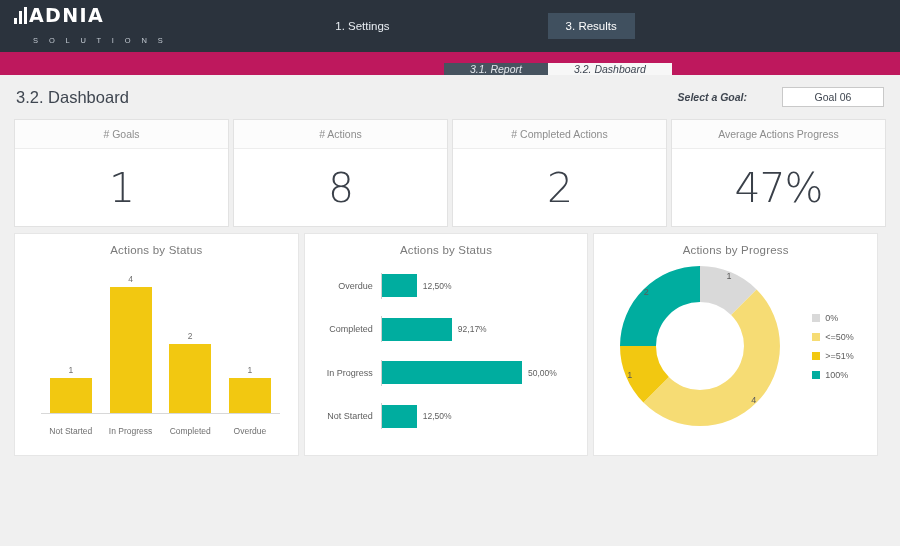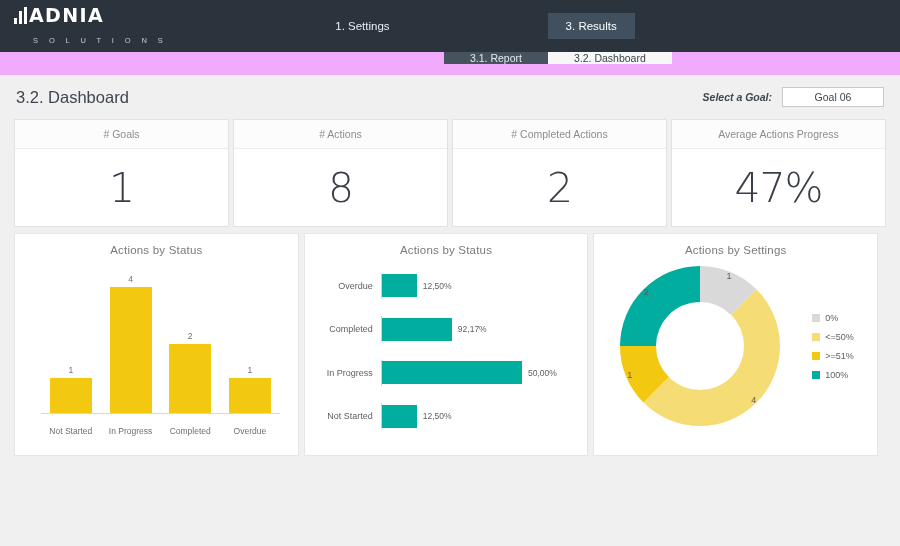--- a/index.html
+++ b/index.html
@@ -33,43 +33,44 @@
   }
   .mainnav { display: flex; align-items: center; gap: 0; margin-left: 150px; }
   .mainnav a {
     color: #e8edf2; font-size: 11.5px; text-decoration: none;
     padding: 7px 18px; white-space: nowrap;
   }
   .mainnav a.active { background: #40505f; color: #ffffff; }
   .mainnav .sp { width: 70px; display: inline-block; }
 
   .subbar {
-    height: 23px; background: #f0abfc;
-    display: flex; align-items: flex-start; justify-content: flex-start;
+    height: 23px; background: #be185d;
+    display: flex; align-items: flex-end; justify-content: flex-start;
     padding-left: 444px;
+    font-style: italic;
   }
   .subbar .tab {
     font-size: 10.5px; color: #e3e8ed; display: flex; align-items: center;
     padding: 0 26px; cursor: pointer; white-space: nowrap;
   }
   .subbar .tab.inactive { background: #46535f; }
   .subbar .tab.active { background: #f7f7f7; color: #3c4450; }
 
   
   .titlerow {
     height: 44px; display: flex; align-items: center;
     justify-content: space-between; padding: 0 16px;
   }
   .pagetitle { font-size: 16.5px; color: #3f4650; font-weight: normal; }
-  .goalsel { display: flex; align-items: center; gap: 10px; }
+  .goalsel { display: flex; align-items: center; gap: 16px; }
   .goallbl { font-size: 10.5px; font-style: italic; color: #3f4650; font-weight: bold; }
   .goalbox {
     width: 102px; height: 20px; background: #ffffff; border: 1px solid #c9c9c9;
     font-size: 10.5px; color: #3f4650; display: flex;
-    align-items: center; justify-content: center;
+    align-items: center; justify-content: center; margin-left: 19px;
   }
 
   
   .kpirow { display: flex; gap: 4px; padding: 0 14px; }
   .kpi {
     flex: 1; background: #ffffff; border: 1px solid #e2e2e2;
     height: 108px; display: flex; flex-direction: column;
   }
   .kpi-head {
     height: 29px; background: #fcfcfc; border-bottom: 1px solid #ededed;
@@ -245,21 +246,21 @@
             <div class="bar-track">
               <div class="bar-fill" style="width: 18.5%; background: rgb(0, 173, 159);"></div>
               <div class="bar-val">12,50%</div>
             </div>
           </div>
         </div>
     </div>
   </div>
 
   <div class="card">
-    <div class="card-title">Actions by Settings</div>
+    <div class="card-title">Actions by Progress</div>
     <div class="donutwrap">
       <div class="donut-area" id="donutArea">
           <svg width="172" height="172" class="donut">
             <path d="M 86 6
        A 80 80 0 0 1 142.5685424949238 29.431457505076203
        L 117.11269837220809 54.88730162779191
        A 44 44 0 0 0 86 42 Z" fill="#d9d9d9"></path>
             <text x="115.08394085974683" y="18.7851555291422" text-anchor="middle" font-size="9" fill="#5a5a5a" font-family="&quot;Liberation Sans&quot;, sans-serif">1</text>
             <path d="M 142.5685424949238 29.431457505076203
        A 80 80 0 0 1 29.431457505076203 142.5685424949238

